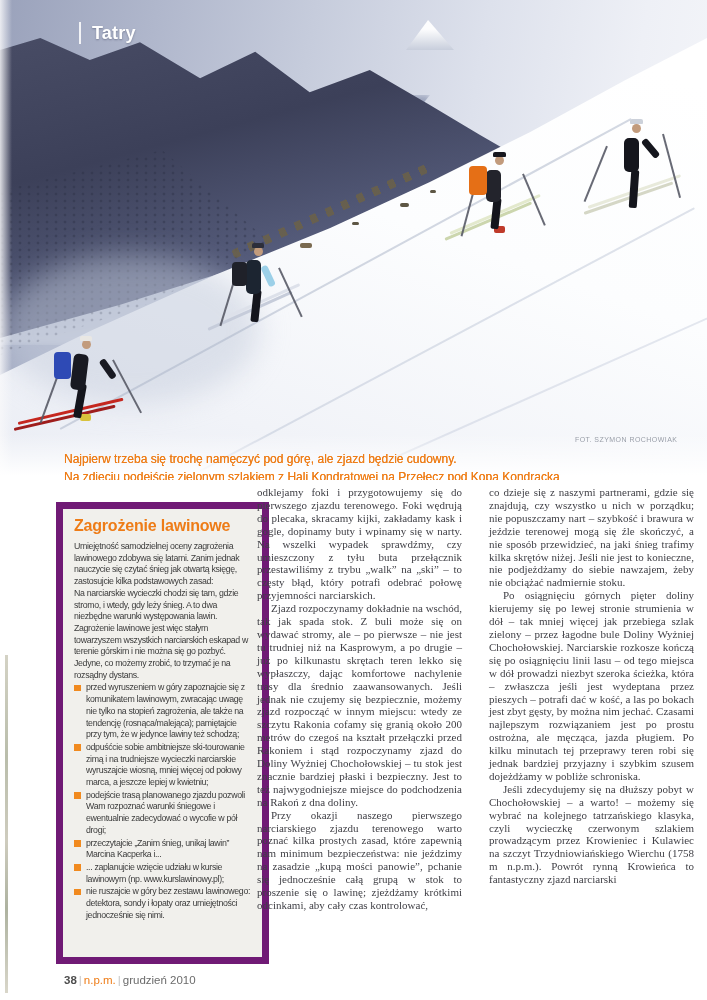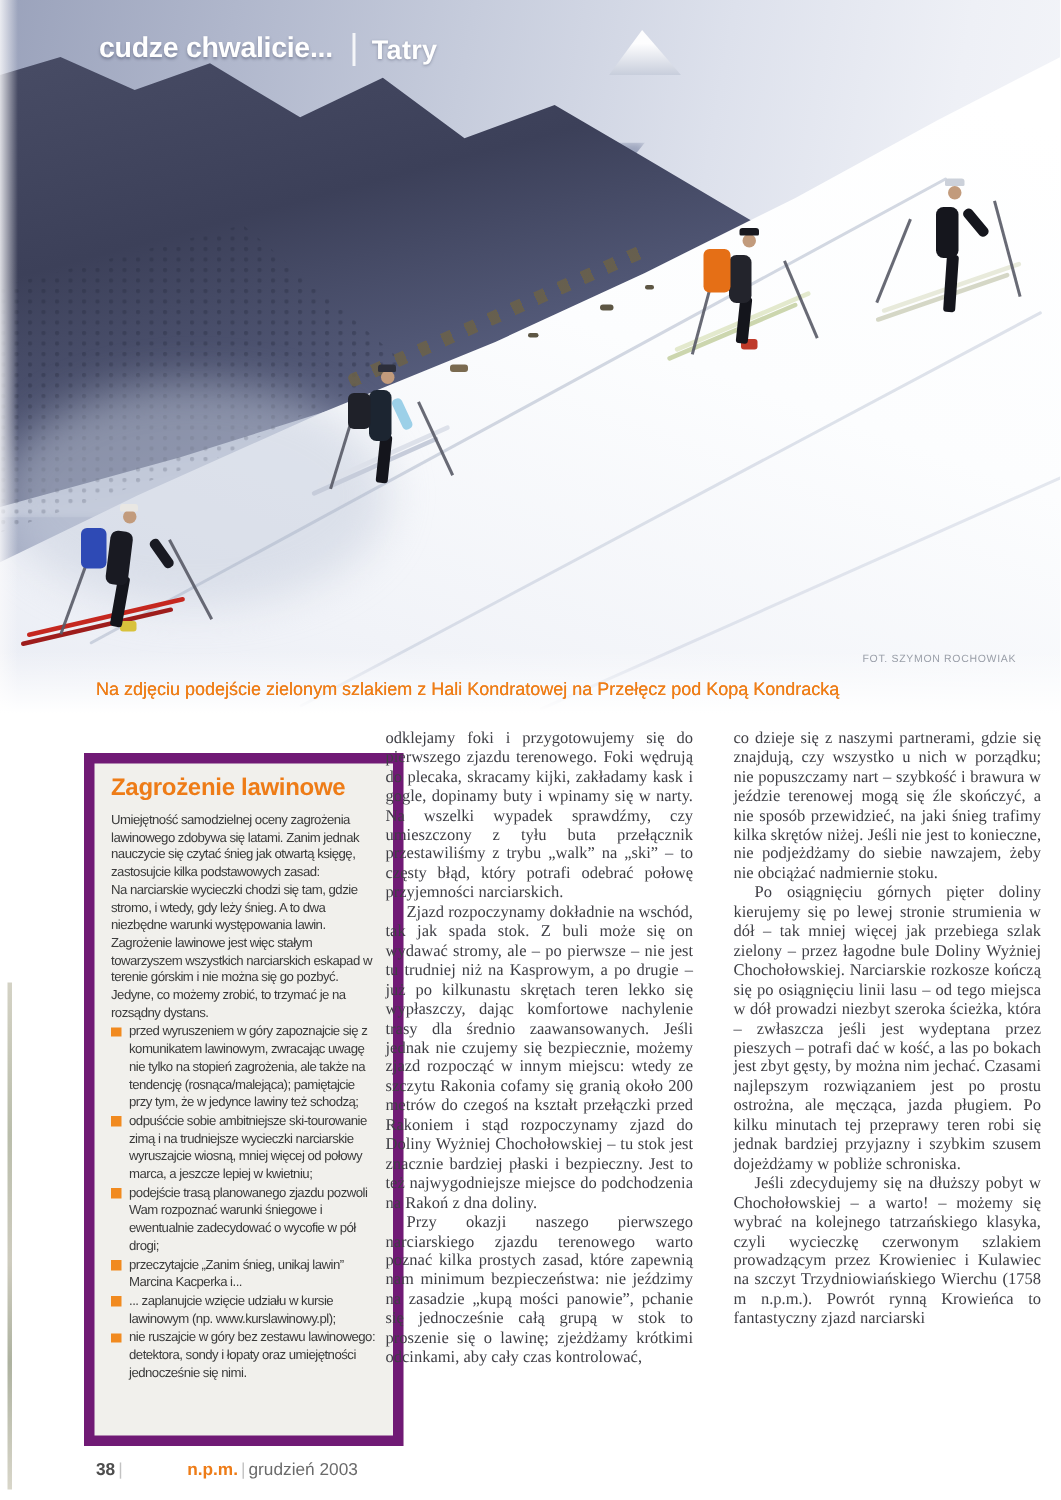--- a/index.html
+++ b/index.html
@@ -75,21 +75,21 @@
   .col{position:absolute;top:486px;width:205px;font-family:"Liberation Serif","DejaVu Serif",serif;
     font-size:11px;line-height:12.9px;color:#3f3f45;text-align:justify;}
   .col p{margin:0;}
   .col p + p{text-indent:14px;}
   .col-mid{left:257px;}
   .col-right{left:489px;}
   
   .footer{position:absolute;left:64px;top:974px;font-size:11.5px;color:#6b6b6b;display:flex;gap:2px;align-items:baseline;}
   .footer .pg{color:#4d4d4d;font-weight:bold;}
   .footer .pipe{color:#c2c2c2;}
-  .footer .mag{color:#ee7c17;font-weight:bold;margin-left:41px;}
+  .footer .mag{color:#ee7c17;font-weight:normal;}
   .edge-strip{position:absolute;left:5px;top:655px;width:2.5px;height:338px;opacity:.8;
     background:linear-gradient(180deg,#c9c7b6,#a8ad96 30%,#c2bfae 55%,#999f88 75%,#cfccbc);}
 </style>
 </head>
 <body>
 
 <div class="page">
 
   <div class="photo">
     <div class="ph-peak"></div>
@@ -159,27 +159,27 @@
       <div class="torso" style="left:42px;top:32px;height:34px;background:#15161d;"></div>
       <div class="arm" style="left:58px;top:34px;width:7px;height:22px;background:#15161d;transform:rotate(-40deg);"></div>
       <div class="head" style="left:50px;top:18px;"></div>
       <div class="cap" style="left:48px;top:13px;width:13px;background:#ccd1da;"></div>
     </div>
 
     <div class="ph-gutter"></div>
     <div class="ph-fade"></div>
 
     <div class="ph-header">
-      <span class="ph-title">cudze chwalicie...</span>
       <span class="ph-sep"></span>
       <span class="ph-region">Tatry</span>
     </div>
 
     <div class="credit">FOT. SZYMON ROCHOWIAK</div>
     <div class="caption">
+      <div>Najpierw trzeba się trochę namęczyć pod górę, ale zjazd będzie cudowny.</div>
       <div>Na zdjęciu podejście zielonym szlakiem z Hali Kondratowej na Przełęcz pod Kopą Kondracką</div>
     </div>
   </div>
 
   <div class="sidebar">
     <h2>Zagrożenie lawinowe</h2>
     <p>Umiejętność samodzielnej oceny zagrożenia lawinowego zdobywa się latami. Zanim jednak nauczycie się czytać śnieg jak otwartą księgę, zastosujcie kilka podstawowych zasad:</p>
     <p>Na narciarskie wycieczki chodzi się tam, gdzie stromo, i wtedy, gdy leży śnieg. A to dwa niezbędne warunki występowania lawin. Zagrożenie lawinowe jest więc stałym towarzyszem wszystkich narciarskich eskapad w terenie górskim i nie można się go pozbyć. Jedyne, co możemy zrobić, to trzymać je na rozsądny dystans.</p>
     <ul>
       <li><span class="bullet-sq"></span><span>przed wyruszeniem w góry zapoznajcie się z komunikatem lawinowym, zwracając uwagę nie tylko na stopień zagrożenia, ale także na tendencję (rosnąca/malejąca); pamiętajcie przy tym, że w jedynce lawiny też schodzą;</span></li>
@@ -200,17 +200,17 @@
     <p>co dzieje się z naszymi partnerami, gdzie się znajdują, czy wszystko u nich w porządku; nie popuszczamy nart – szybkość i brawura w jeździe terenowej mogą się źle skończyć, a nie sposób przewidzieć, na jaki śnieg trafimy kilka skrętów niżej. Jeśli nie jest to konieczne, nie podjeżdżamy do siebie nawzajem, żeby nie obciążać nadmiernie stoku.</p>
     <p>Po osiągnięciu górnych pięter doliny kierujemy się po lewej stronie strumienia w dół – tak mniej więcej jak przebiega szlak zielony – przez łagodne bule Doliny Wyżniej Chochołowskiej. Narciarskie rozkosze kończą się po osiągnięciu linii lasu – od tego miejsca w dół prowadzi niezbyt szeroka ścieżka, która – zwłaszcza jeśli jest wydeptana przez pieszych – potrafi dać w kość, a las po bokach jest zbyt gęsty, by można nim jechać. Czasami najlepszym rozwiązaniem jest po prostu ostrożna, ale męcząca, jazda pługiem. Po kilku minutach tej przeprawy teren robi się jednak bardziej przyjazny i szybkim szusem dojeżdżamy w pobliże schroniska.</p>
     <p>Jeśli zdecydujemy się na dłuższy pobyt w Chochołowskiej – a warto! – możemy się wybrać na kolejnego tatrzańskiego klasyka, czyli wycieczkę czerwonym szlakiem prowadzącym przez Krowieniec i Kulawiec na szczyt Trzydniowiańskiego Wierchu (1758 m n.p.m.). Powrót rynną Krowieńca to fantastyczny zjazd narciarski</p>
   </div>
 
   <div class="footer">
     <span class="pg">38</span>
     <span class="pipe">|</span>
     <span class="mag">n.p.m.</span>
     <span class="pipe">|</span>
-    <span>grudzień 2003</span>
+    <span>grudzień 2010</span>
   </div>
 
   <div class="edge-strip"></div>
 </div>
 
 </body></html>

